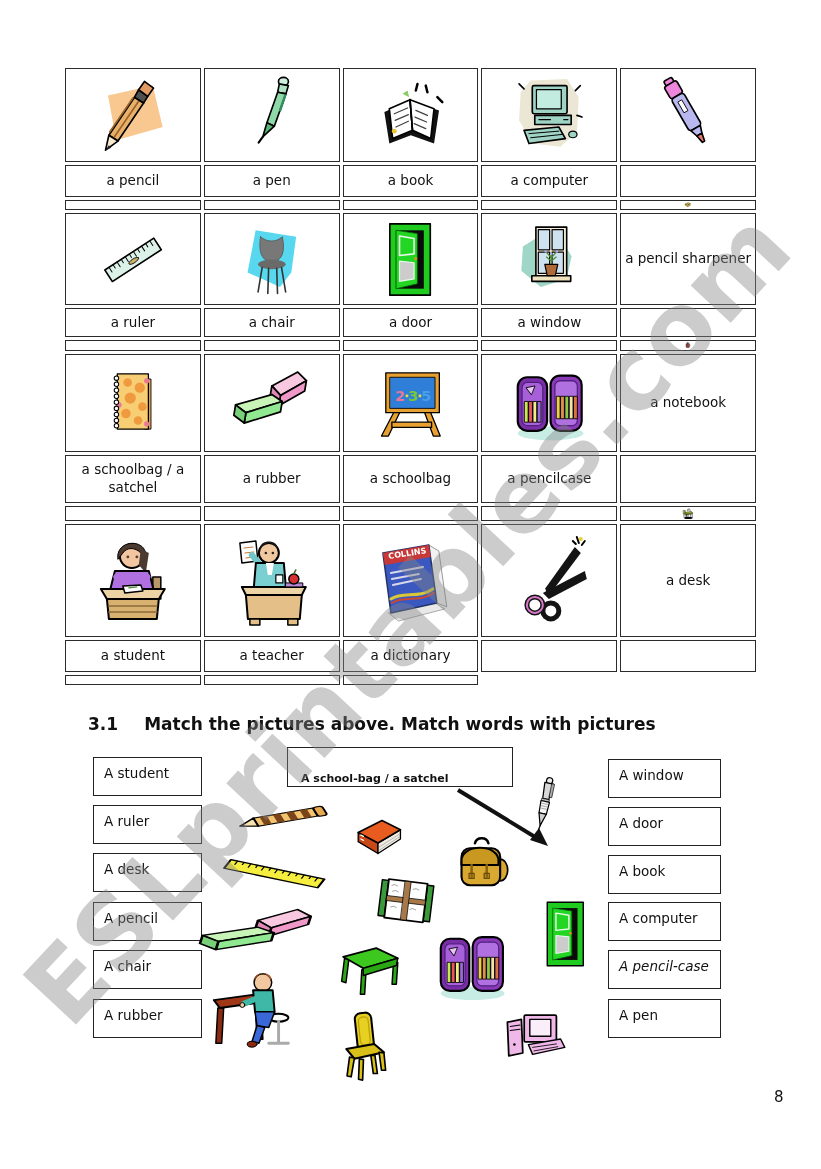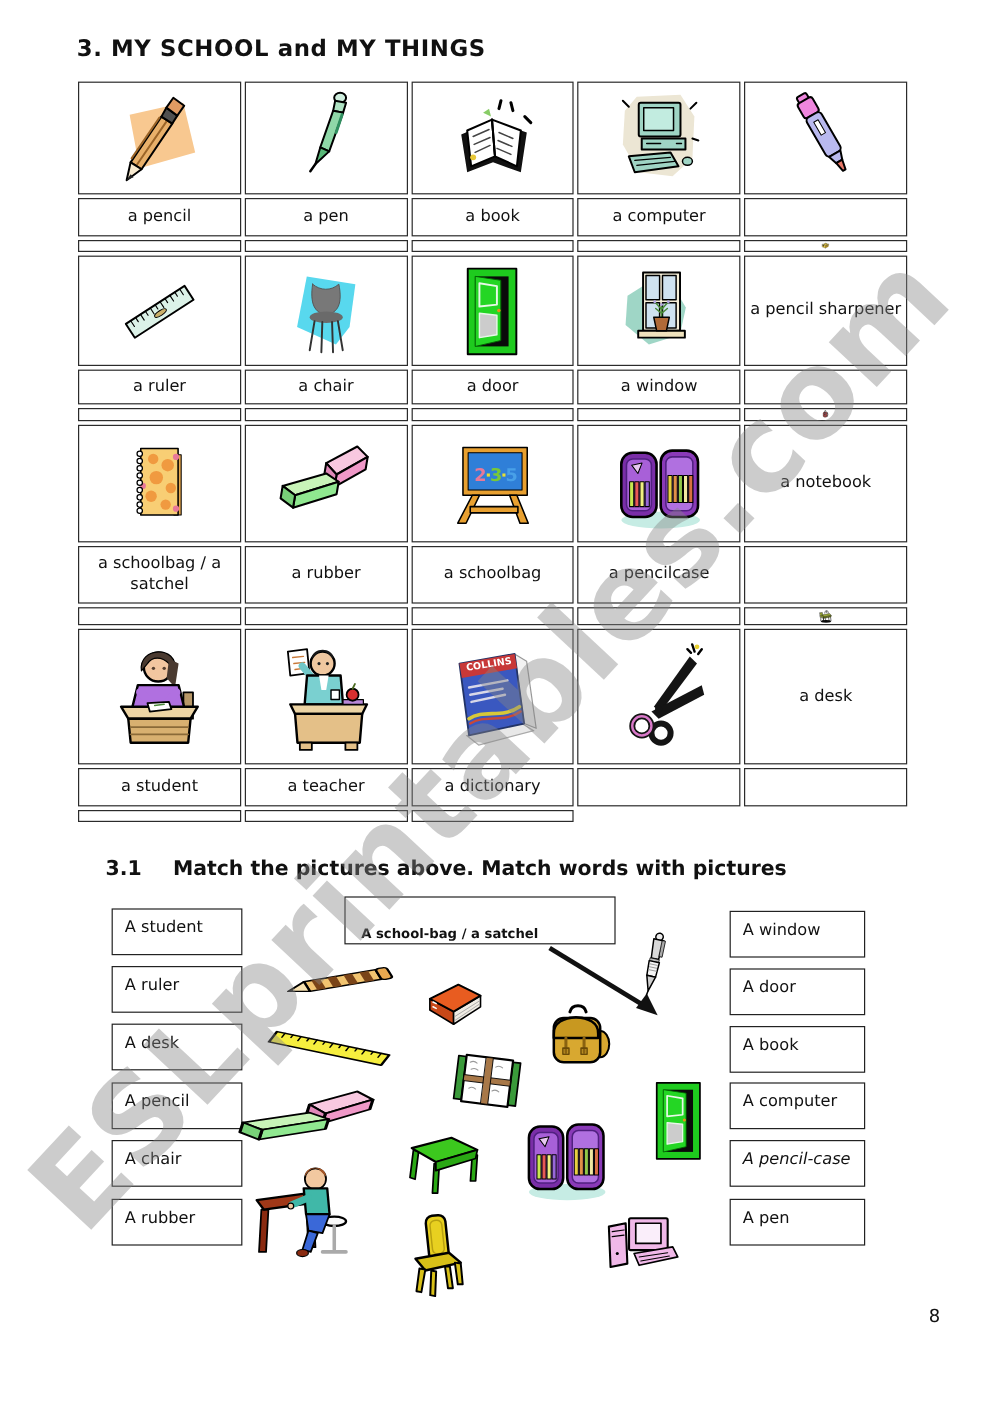--- a/index.html
+++ b/index.html
@@ -372,21 +372,20 @@
   <circle cx="35" cy="49" r="2.5" fill="#f2c8a0" stroke="#000" stroke-width="1"></circle>
   <polygon points="48,56 68,56 62,72 50,70" fill="#3a68d8" stroke="#000" stroke-width="1.5"></polygon>
   <polygon points="50,70 58,72 52,88 45,86" fill="#3a68d8" stroke="#000" stroke-width="1.5"></polygon>
   <ellipse cx="45" cy="89" rx="5" ry="3" fill="#8a2a10" stroke="#000" stroke-width="1"></ellipse>
 </symbol>
 </defs>
 </svg>
 
 <div class="page">
 
-  <div class="title">3. MY SCHOOL and MY THINGS</div>
 
   <div class="vtable">
 
     <div class="cell img-cell">
         <svg class="ic" viewBox="0 0 100 100">
           <use href="#sym-pencil-paper"></use>
         </svg>
       </div>
     <div class="cell img-cell">
         <svg class="ic" viewBox="0 0 100 100">

